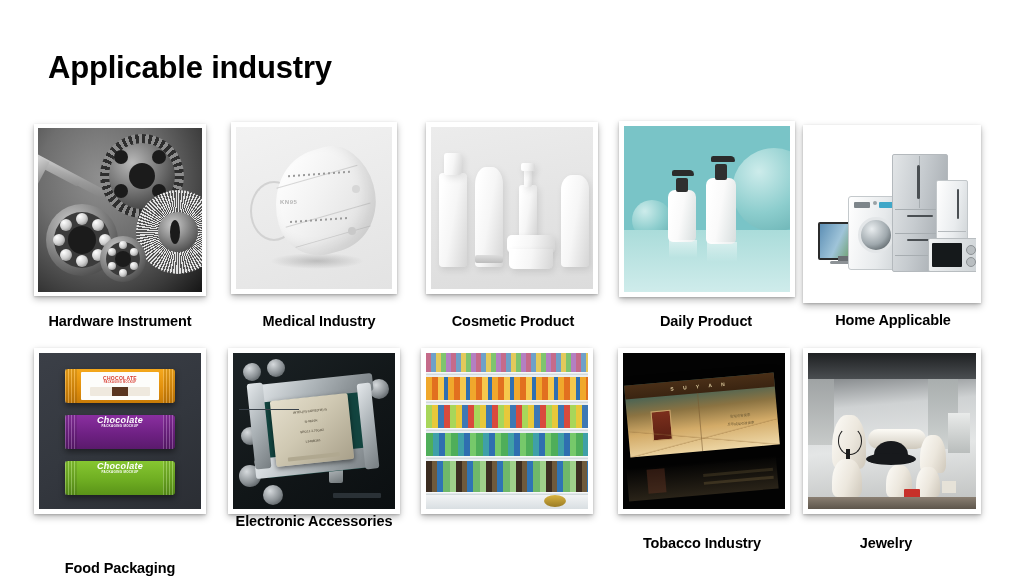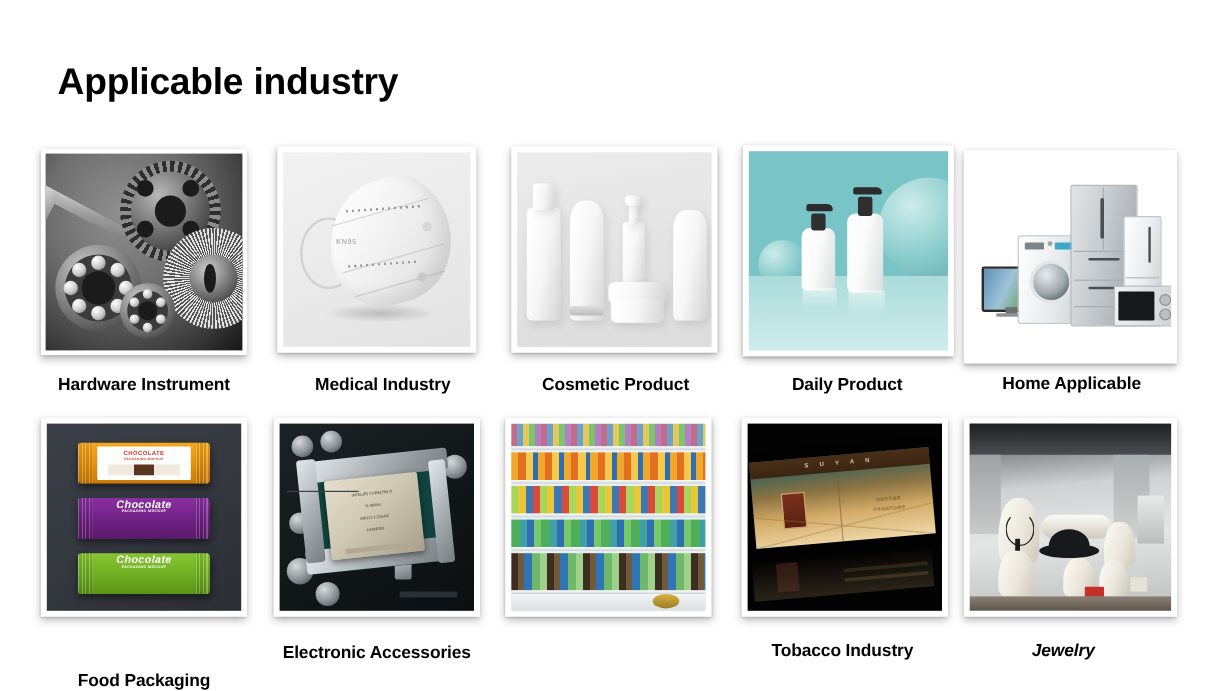--- a/index.html
+++ b/index.html
@@ -500,21 +500,21 @@
           <div class="cpu-text" style="top:22px;">i5-9600K</div>
           <div class="cpu-text" style="top:32px;">SRG11 3.70GHZ</div>
           <div class="cpu-text" style="top:42px;">L948B381</div>
           <div style="position:absolute;left:12px;bottom:4px;width:52px;height:4px;background:#b0a890;border-radius:1px;"></div>
         </div>
         <div class="pcb-part" style="left:6px;top:56px;width:60px;height:1px;background:#39414a;"></div>
         <div class="pcb-part" style="left:100px;top:140px;width:48px;height:5px;background:#2a3136;border-radius:1px;"></div>
       </div>
     </div>
   </div>
-  <div class="caption" style="left:198px; top:536px; width:232px;">Electronic Accessories</div>
+  <div class="caption" style="left:198px; top:513px; width:232px;">Electronic Accessories</div>
 
   <div class="card" style="left:421px; top:348px; width:172px; height:166px;">
     <div class="photo bg-shelf" style="left:5px; top:5px; width:162px; height:156px;">
       <div class="scene">
         <div class="shelf-row" style="top:0; height:22px;">
           <div class="bottle-strip" style="background:repeating-linear-gradient(to right,#c56b8a 0 5px,#6fa0c8 5px 10px,#e3c95c 10px 15px,#7ec46e 15px 20px,#b37fc2 20px 25px);"></div>
           <div class="shelf-board" style="bottom:0;"></div>
         </div>
         <div class="shelf-row" style="top:24px; height:26px;">
           <div class="bottle-strip" style="background:repeating-linear-gradient(to right,#f0a82c 0 6px,#e2701f 6px 12px,#f6c84c 12px 18px,#2f6fb0 18px 22px);"></div>
@@ -583,15 +583,15 @@
         <div class="el mannequin" style="left:108px; top:114px; width:24px; height:30px;"></div>
         <div class="el mannequin" style="left:24px; top:106px; width:30px; height:38px;"></div>
 
         <div class="el" style="left:140px;top:60px;width:22px;height:40px;background:linear-gradient(180deg,#e9ebea,#b9bdbc);"></div>
         <div class="el redbox" style="left:96px; top:136px; width:16px; height:10px;"></div>
         <div class="el" style="left:134px;top:128px;width:14px;height:12px;background:#e6e2d8;"></div>
         <div class="store-counter" style="height:12px;"></div>
       </div>
     </div>
   </div>
-  <div class="caption" style="left:780px; top:535px; width:212px;font-style:italic;">Jewelry</div>
+  <div class="caption" style="left:780px; top:535px; width:212px;">Jewelry</div>
 
 </div>
 
 </body></html>

